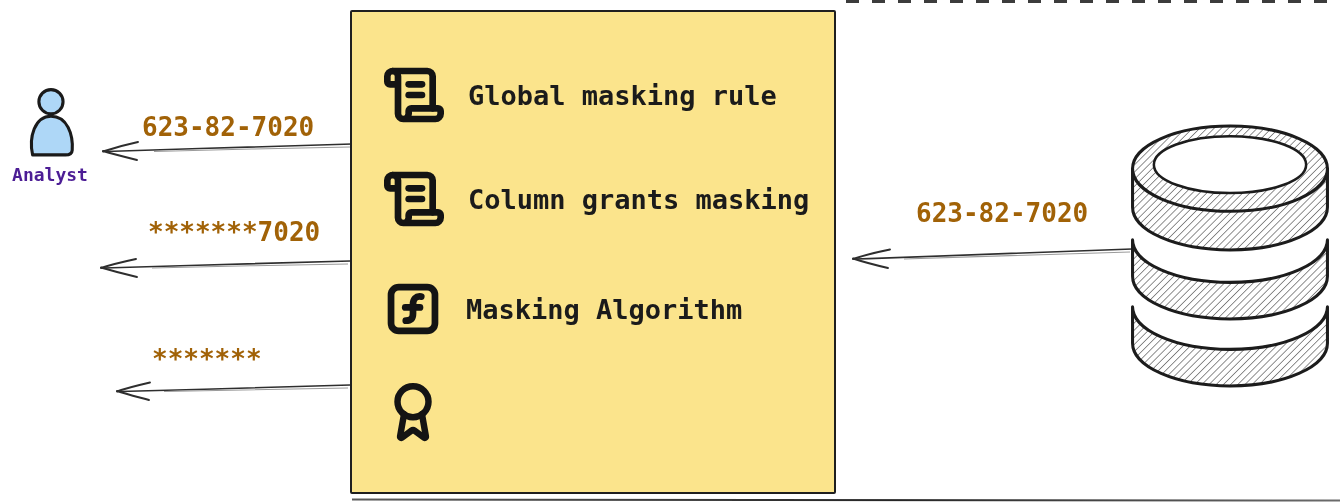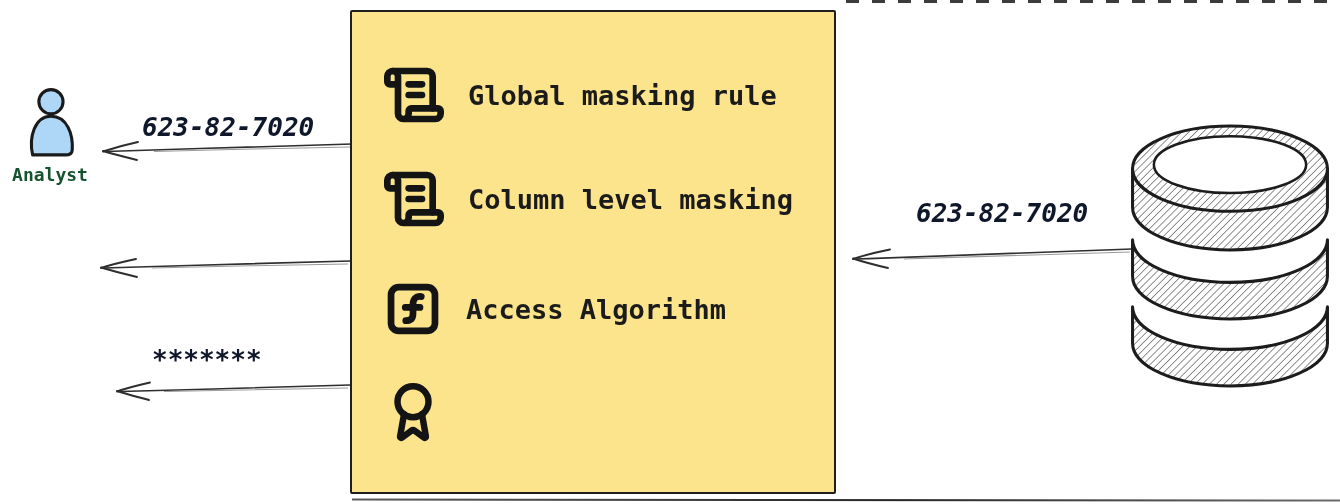--- a/index.html
+++ b/index.html
@@ -17,25 +17,25 @@
   }
   .bottom-line{
     position:absolute;left:352px;top:499px;width:988px;height:2px;
     background:linear-gradient(90deg,#5a5a5a 0%,#262626 55%,#6b6b6b 100%);
     transform:rotate(0.06deg);
   }
   .actor{position:absolute;text-align:center;}
   .actor svg{display:block;margin:0 auto;}
   .actor-label{
     margin-top:4px;font-size:18px;font-weight:bold;letter-spacing:0;
-    color:#14532d;white-space:nowrap;
+    color:#4c1d95;white-space:nowrap;
   }
   .flow-label{
-    position:absolute;font-size:26px;font-weight:bold;color:#0f172a;
-    white-space:nowrap;letter-spacing:0;font-style:italic;
+    position:absolute;font-size:26px;font-weight:bold;color:#a16207;
+    white-space:nowrap;letter-spacing:0;
   }
   .arrow{position:absolute;overflow:visible;}
   .mask-box{
     position:absolute;left:350px;top:10px;width:486px;height:484px;
     border:2.5px solid #1f1f1f;box-sizing:border-box;
     border-radius:2px;
   }
   .mask-row{
     position:absolute;left:30px;height:72px;display:flex;align-items:center;gap:22px;
   }
@@ -58,20 +58,21 @@
         <circle cx="31" cy="15" r="12.5"></circle>
         <path d="M12,70 C8,52 14,30 31,30 C48,30 54,49 53,65 C52.8,68.5 50,70 46,70 Z"></path>
       </g>
     </svg>
     <div class="actor-label">Analyst</div>
   </div>
 
 
 
   <div class="flow-label" style="left:142px;top:112px">623-82-7020</div>
+  <div class="flow-label" style="left:148px;top:217px">*******7020</div>
   <div class="flow-label" style="left:152px;top:344px">*******</div>
 
   <svg class="arrow" style="left:92px;top:136px" width="262" height="26" viewBox="0 0 262 26" fill="none">
     <path d="M260,8 C185,10 95,13 14,15.5" stroke="#2e2e2e" stroke-width="1.6"></path>
     <path d="M258,11 C195,12 125,14 62,15.5" stroke="#9b9b9b" stroke-width="1.1"></path>
     <path d="M46,6 C32,9 20,12.5 11,15.5" stroke="#2e2e2e" stroke-width="1.9" stroke-linecap="round"></path>
     <path d="M45,24 C33,21 21,18 11,15" stroke="#2e2e2e" stroke-width="1.9" stroke-linecap="round"></path>
   </svg>
 
   <svg class="arrow" style="left:90px;top:252px" width="262" height="26" viewBox="0 0 262 26" fill="none">
@@ -100,30 +101,30 @@
       <span class="mask-item-label">Global masking rule</span>
     </div>
 
     <div class="mask-row" style="top:151px">
       <svg width="64" height="64" viewBox="0 0 24 24" fill="none" stroke="#141414" stroke-width="2.5" stroke-linecap="round" stroke-linejoin="round">
         <path d="M15 12h-5"></path>
           <path d="M15 8h-5"></path>
           <path d="M19 17V5a2 2 0 0 0-2-2H4"></path>
         <path d="M8 21h12a2 2 0 0 0 2-2v-1a1 1 0 0 0-1-1H11a1 1 0 0 0-1 1v1a2 2 0 1 1-4 0V5a2 2 0 1 0-4 0v2a1 1 0 0 0 1 1h3"></path>
       </svg>
-      <span class="mask-item-label">Column level masking</span>
+      <span class="mask-item-label">Column grants masking</span>
     </div>
 
     <div class="mask-row" style="top:261px">
       <svg width="62" height="62" viewBox="0 0 24 24" fill="none" stroke="#141414" stroke-width="2.6" stroke-linecap="round" stroke-linejoin="round">
         <rect width="17" height="17" x="3.5" y="3.5" rx="3"></rect>
         <path d="M9.2 16.5c2 0 2.8-1 2.8-2.8V10.2c0-2 1-3.3 3.2-3"></path>
         <path d="M9 11.4h5.7"></path>
       </svg>
-      <span class="mask-item-label">Access Algorithm</span>
+      <span class="mask-item-label">Masking Algorithm</span>
     </div>
 
     <div class="mask-row" style="top:364px">
       <svg width="62" height="66" viewBox="0 0 24 24" fill="none" stroke="#141414" stroke-width="2.5" stroke-linecap="round" stroke-linejoin="round">
         <circle cx="12" cy="8" r="6"></circle>
         <path d="m15.477 12.89 1.515 8.526a.5.5 0 0 1-.81.47l-3.58-2.687a1 1 0 0 0-1.197 0l-3.586 2.686a.5.5 0 0 1-.81-.469l1.514-8.526"></path>
       </svg>
     </div>
   </div>
 

